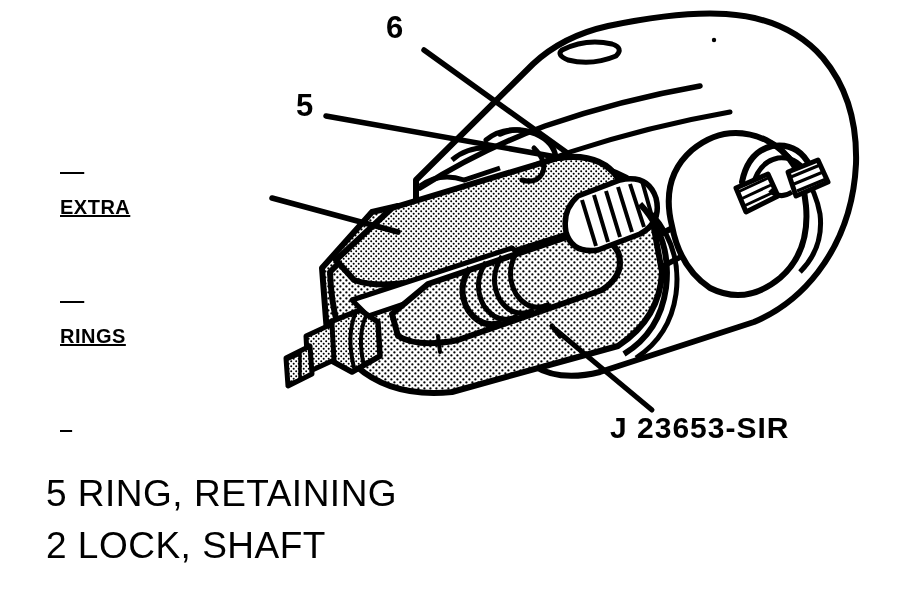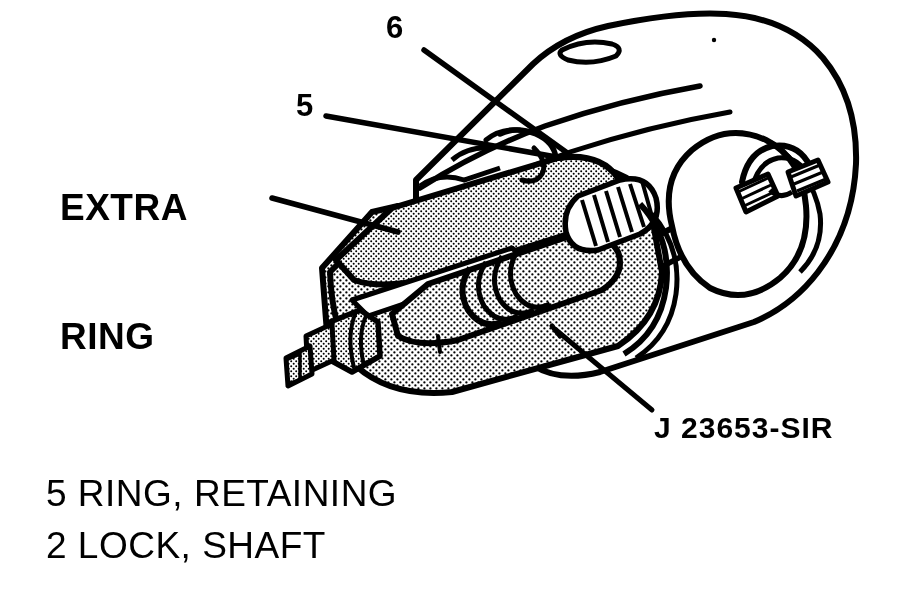--- a/index.html
+++ b/index.html
@@ -29,29 +29,29 @@
     position: absolute;
     font-family: "Liberation Sans", sans-serif;
     font-weight: bold;
     color: #000000;
     white-space: pre;
     letter-spacing: 0.5px;
   }
   #extra-rings-label {
     left: 60px;
     top: 100px;
-    font-size: 37px;
+    font-size: 20px;
     line-height: 43px;
+    text-decoration: underline;
   }
   #tool-id-label {
     left: 610px;
     top: 411px;
     font-size: 30px;
     letter-spacing: 1px;
-    margin-left: 44px;
   }
   #legend {
     position: absolute;
     left: 46px;
     top: 468px;
     font-size: 37px;
     line-height: 52px;
     letter-spacing: 0.5px;
   }
   .legend-row {
@@ -223,21 +223,21 @@
 
     </g>
   </svg>
 
   <div class="label-block" id="callnum-6">6</div>
 
   <div class="label-block" id="callnum-5">5</div>
 
   <div class="label-block" id="extra-rings-label">
     <div>EXTRA</div>
-    <div>RING</div>
+    <div>RINGS</div>
   </div>
 
   <div class="label-block" id="tool-id-label">J 23653-SIR</div>
 
   <div id="legend">
     <div class="legend-row">5 RING, RETAINING</div>
     <div class="legend-row">2 LOCK, SHAFT</div>
   </div>
 
 </div>

